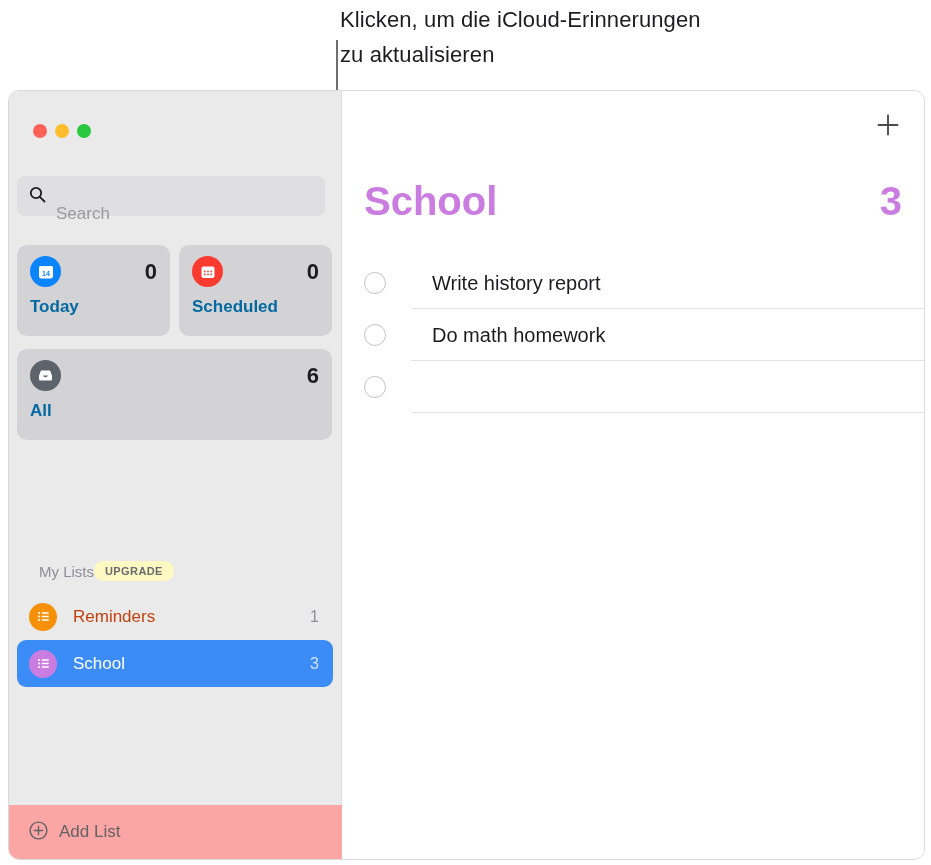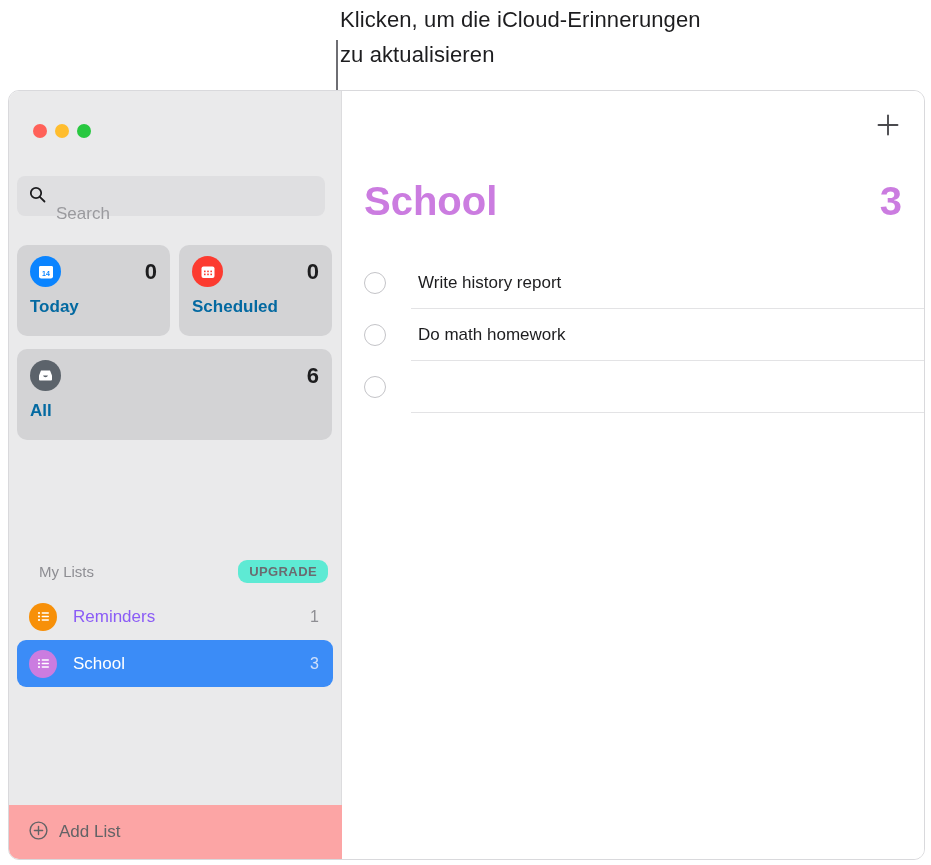--- a/index.html
+++ b/index.html
@@ -93,42 +93,42 @@
   }
   .badge-icon.blue { background:#0a84ff; }
   .badge-icon.red  { background:#fc3b30; }
   .badge-icon.gray { background:#5c636b; }
 
   .mylists-row {
     position:absolute; left:0px; top:466px;
     width:333px; height:28px;
     display:flex; align-items:center;
     padding:0 14px 0 30px;
-    justify-content:space-between;
+    justify-content:flex-start;
   }
   .mylists-label { font-size:15px; color:#8e8e93; }
   .upgrade-badge {
-    background:#5eead4; color:#6b6b70;
-    font-size:13px; font-weight:bold; letter-spacing:0.4px;
+    background:#fef9c3; color:#6b6b70;
+    font-size:11px; font-weight:bold; letter-spacing:0.4px;
     padding:4px 11px; border-radius:9px;
   }
 
   .list-rows { position:absolute; left:8px; top:502px; width:316px; }
   .list-row {
     height:47px; display:flex; align-items:center;
     padding:0 14px 0 12px; border-radius:9px;
   }
   .list-row.selected { background:#3b8cf7; }
   .list-icon {
     width:28px; height:28px; border-radius:50%;
     display:flex; align-items:center; justify-content:center;
     flex:0 0 28px;
   }
   .list-name {
-    margin-left:16px; font-size:17px; color:#8b5cf6; flex:1;
+    margin-left:16px; font-size:17px; color:#c2410c; flex:1;
   }
   .list-row.selected .list-name { color:#ffffff; }
   .list-count { font-size:16px; color:#8e8e93; }
   .list-row.selected .list-count { color:#cfe0fb; }
   .shared-icon { margin-right:14px; display:flex; align-items:center; }
 
   .add-list {
     position:absolute; left:0; bottom:0;
     width:333px; height:54px;
     display:flex; align-items:center;
@@ -156,21 +156,21 @@
   .reminder-row {
     height:52px; display:flex; align-items:center;
     position:relative;
   }
   .circle {
     width:22px; height:22px; border-radius:50%;
     border:1.6px solid #c4c4c8; flex:0 0 22px;
     margin-left:10px;
   }
   .reminder-text {
-    margin-left:32px; font-size:17px; color:#1d1d1f;
+    margin-left:46px; font-size:20px; color:#1d1d1f;
   }
   .reminder-sep {
     position:absolute; left:57px; right:0; bottom:0;
     height:1px; background:#e3e3e5;
   }
 </style>
 </head>
 <body>
 
 <div id="root">

